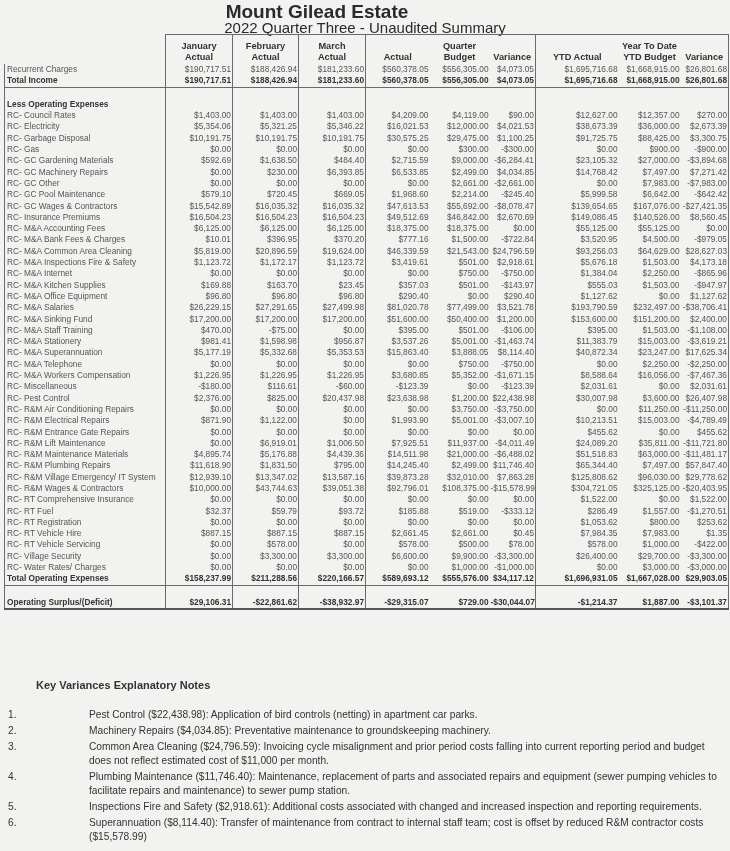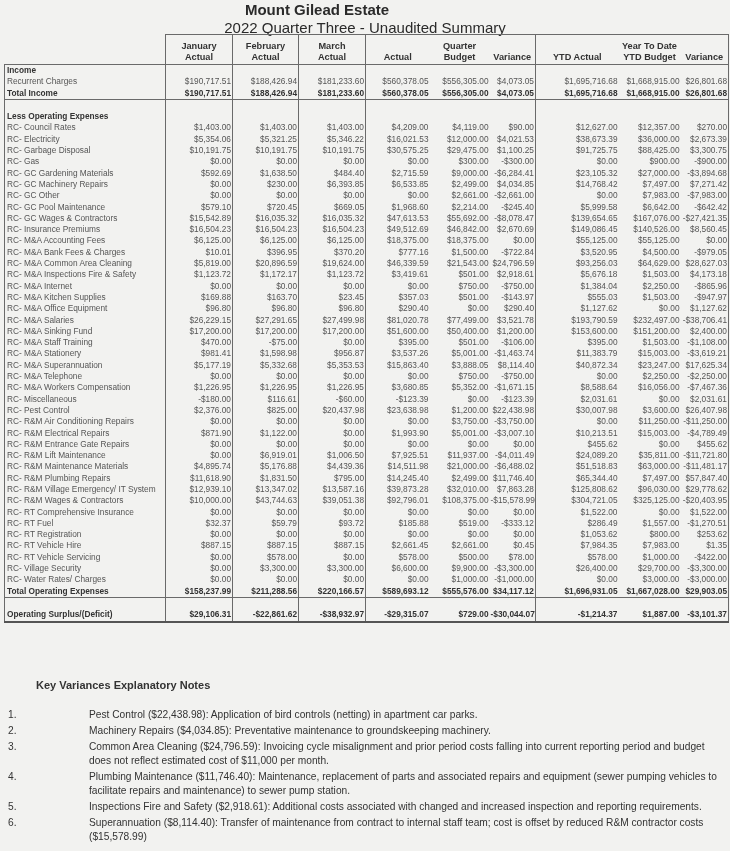--- a/index.html
+++ b/index.html
@@ -1,17 +1,17 @@
 <!DOCTYPE html>
 <html><head>
 <meta charset="utf-8">
 <style>
   html, body { margin:0; padding:0; }
   body { width:730px; height:851px; background:#f2f2f0; position:relative; overflow:hidden; font-family:"Liberation Sans", sans-serif; color:#3a3a3a; }
-  .title { position:absolute; left:0; width:634px; top:1px; text-align:center; font-size:15px; font-weight:bold; color:#2a2a2a; }
+  .title { position:absolute; left:0; width:634px; top:1px; text-align:center; font-size:19px; font-weight:bold; color:#2a2a2a; }
   .subtitle { position:absolute; left:0; width:730px; top:19px; text-align:center; font-size:15px; font-weight:normal; color:#2a2a2a; }
   table.fin { position:absolute; left:4px; top:34px; border-collapse:collapse; font-size:8.3px; table-layout:fixed; width:724px;padding-left:24px; }
   table.fin td, table.fin th { padding:0 1px; height:11.3px; line-height:11.3px; white-space:nowrap; overflow:hidden; }
   table.fin th { font-weight:bold; font-size:9.2px; line-height:10.5px; color:#333; height:27px; vertical-align:bottom; padding-bottom:2px; text-align:center; }
   .num { text-align:right; color:#555; }
   .lbl { text-align:left; color:#555; padding-left:2px !important; }
   .bold td { font-weight:bold; color:#333; }
   .bl { border-left:1.5px solid #6a6a6a; }
   .br { border-right:1.5px solid #6a6a6a; }
   .bt td, .bt th { border-top:1.5px solid #6a6a6a; }
@@ -52,32 +52,20 @@
       <th class="br"><span>March</span><br><span>Actual</span></th>
       <th><span>Actual</span></th>
       <th><span>Quarter</span><br><span>Budget</span></th>
       <th class="br"><span>Variance</span></th>
       <th><span>YTD Actual</span></th>
       <th><span>Year To Date</span><br><span>YTD Budget</span></th>
       <th class="br"><span>Variance</span></th>
     </tr>
   </thead>
   <tbody id="tbody">
-      <tr class="bt sec">
-        <td class="lbl bl br" style="border-top: 1.5px solid rgb(106, 106, 106);">Income</td>
-        <td class="num br" style="border-top: 1.5px solid rgb(106, 106, 106);"></td>
-        <td class="num br" style="border-top: 1.5px solid rgb(106, 106, 106);"></td>
-        <td class="num br" style="border-top: 1.5px solid rgb(106, 106, 106);"></td>
-        <td class="num" style="border-top: 1.5px solid rgb(106, 106, 106);"></td>
-        <td class="num" style="border-top: 1.5px solid rgb(106, 106, 106);"></td>
-        <td class="num br" style="border-top: 1.5px solid rgb(106, 106, 106);"></td>
-        <td class="num" style="border-top: 1.5px solid rgb(106, 106, 106);"></td>
-        <td class="num" style="border-top: 1.5px solid rgb(106, 106, 106);"></td>
-        <td class="num br" style="border-top: 1.5px solid rgb(106, 106, 106);"></td>
-      </tr>
       <tr class="">
         <td class="lbl bl br">Recurrent Charges</td>
         <td class="num br">$190,717.51</td>
         <td class="num br">$188,426.94</td>
         <td class="num br">$181,233.60</td>
         <td class="num">$560,378.05</td>
         <td class="num">$556,305.00</td>
         <td class="num br">$4,073.05</td>
         <td class="num">$1,695,716.68</td>
         <td class="num">$1,668,915.00</td>

